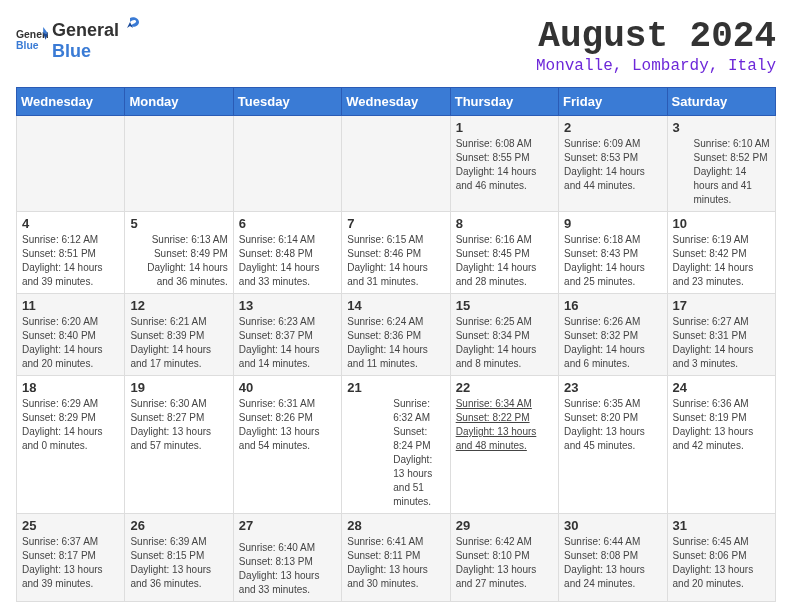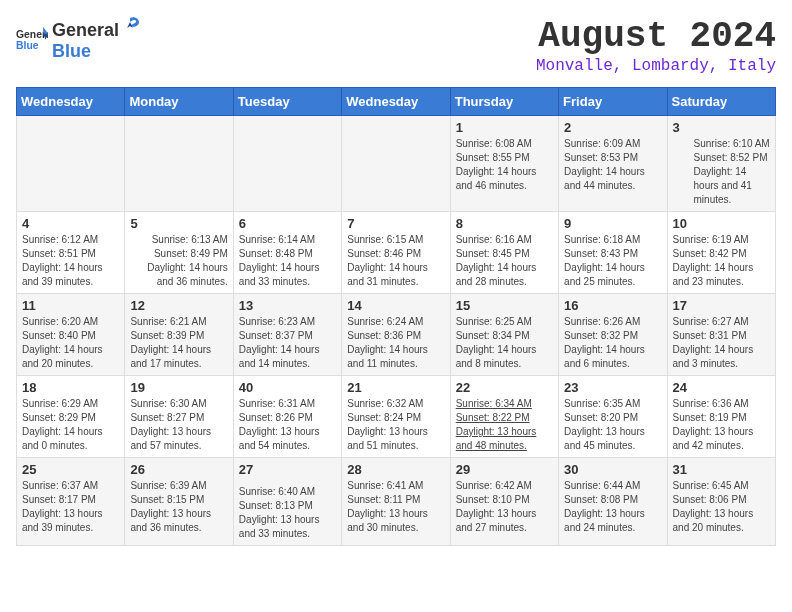--- a/index.html
+++ b/index.html
@@ -251,21 +251,21 @@
 Daylight: 13 hours and 57 minutes.</div>
         </td>
         <td>
           <span class="day-num">40</span>
           <div class="day-info" style="white-space: pre-line;">Sunrise: 6:31 AM
 Sunset: 8:26 PM
 Daylight: 13 hours and 54 minutes.</div>
         </td>
         <td>
           <span class="day-num">21</span>
-          <div class="day-info" style="white-space: pre-line;">Sunrise: 6:32 AM
+          <div class="day-info" style="white-space: pre-line; margin-left: 46px;">Sunrise: 6:32 AM
 Sunset: 8:24 PM
 Daylight: 13 hours and 51 minutes.</div>
         </td>
         <td>
           <span class="day-num">22</span>
           <div class="day-info" style="white-space: pre-line; text-decoration: underline;">Sunrise: 6:34 AM
 Sunset: 8:22 PM
 Daylight: 13 hours and 48 minutes.</div>
         </td>
         <td>

